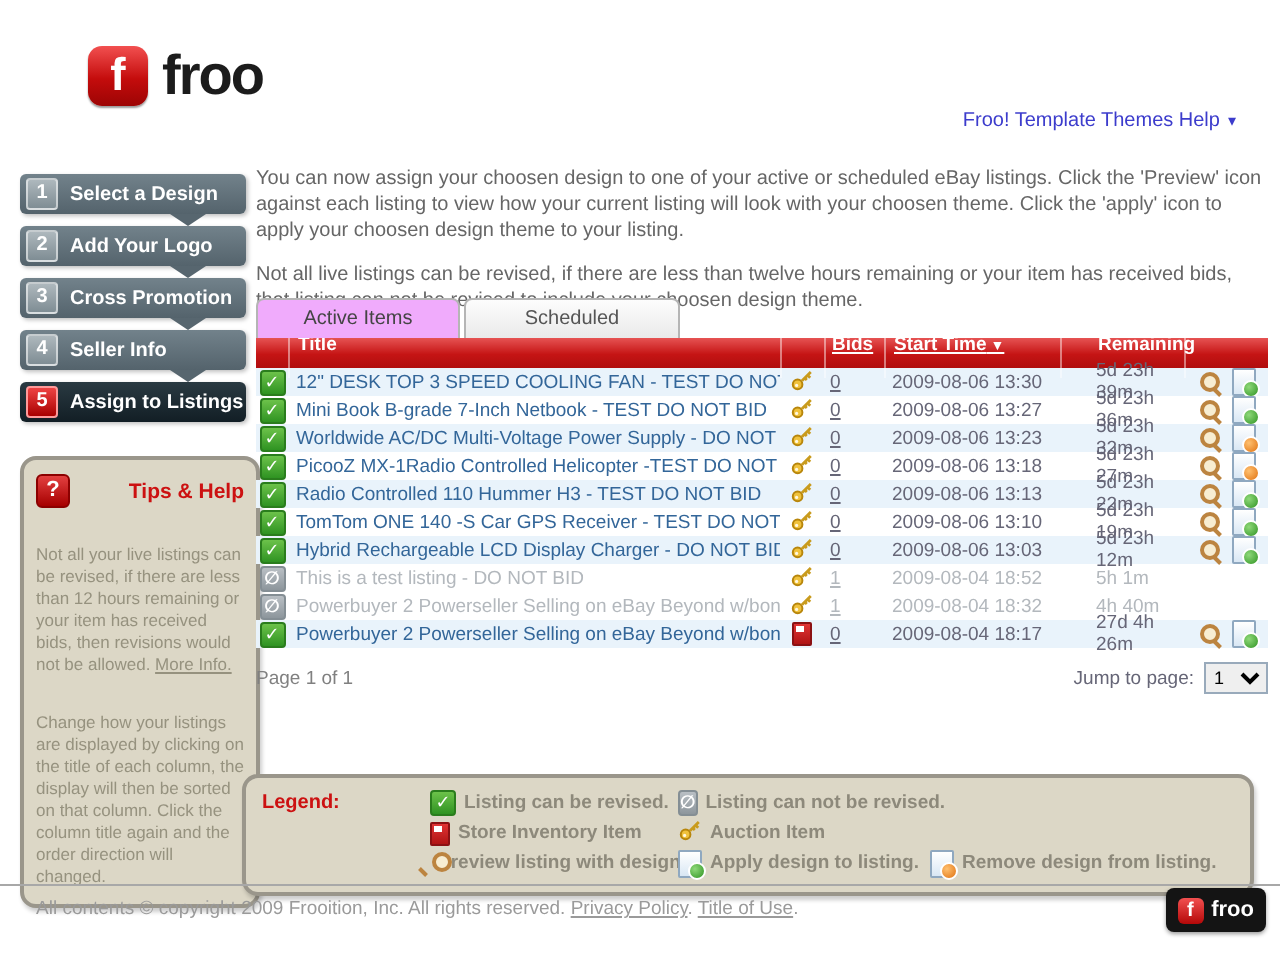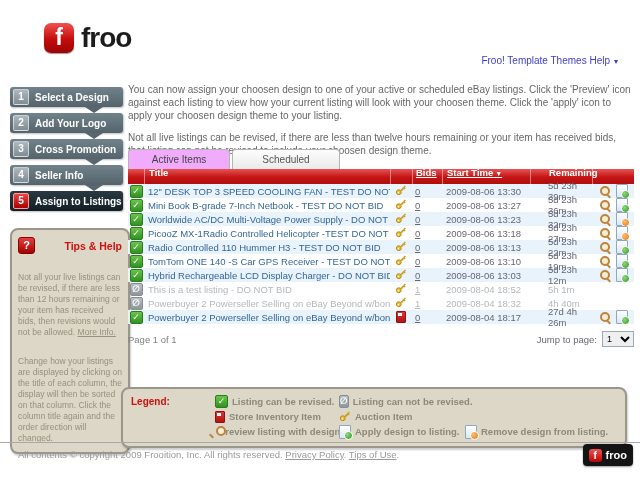--- a/index.html
+++ b/index.html
@@ -447,20 +447,20 @@
     <span class="lg-item">
         <span class="icn-doc remove"></span>
         <span>Remove design from listing.</span>
       </span>
   </div>
 
   <div class="foot-line"></div>
   <div class="foot-text">
     <span>All contents © copyright 2009 Frooition, Inc. All rights reserved.</span>
     <a>Privacy Policy</a>.
-    <a>Tips of Use</a>.
+    <a>Title of Use</a>.
   </div>
   <div class="foot-badge">
     <span class="mini-f">f</span>
     <span class="mini-name">froo</span>
   </div>
 
 </div>
 
 </body></html>

